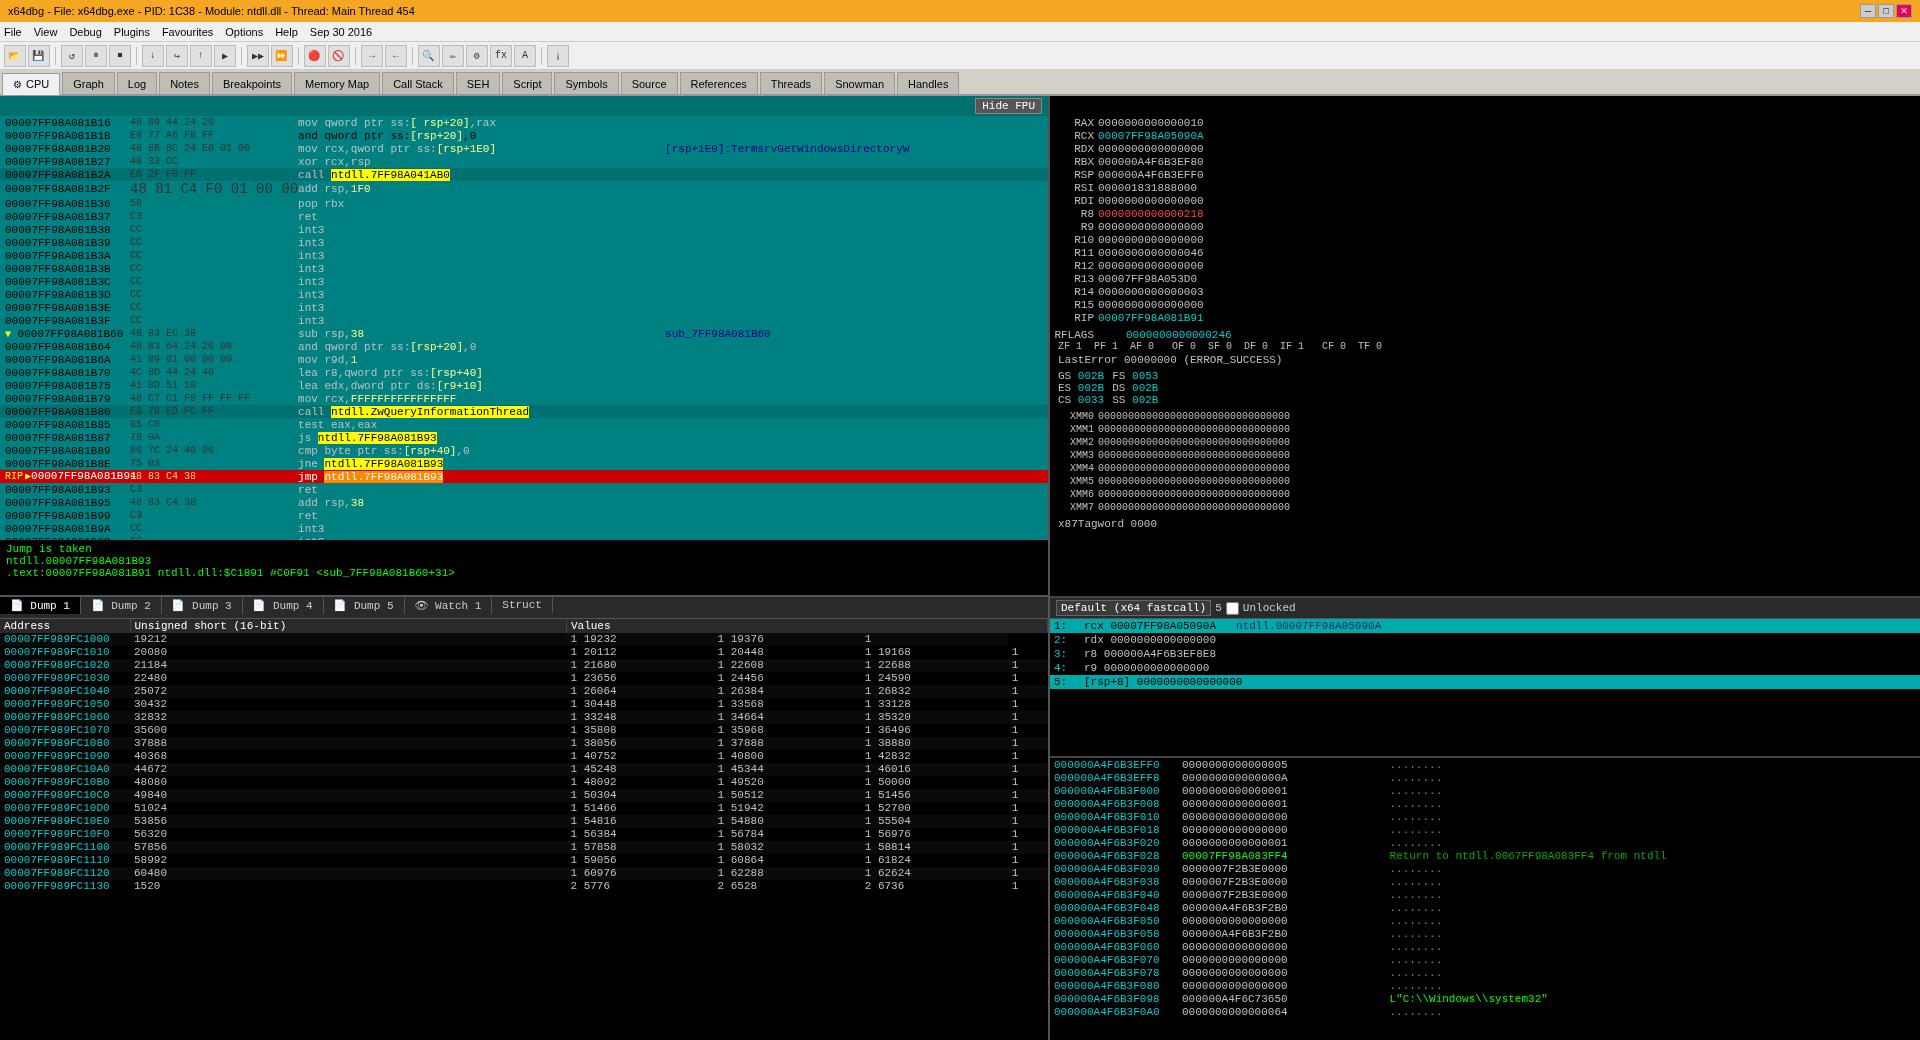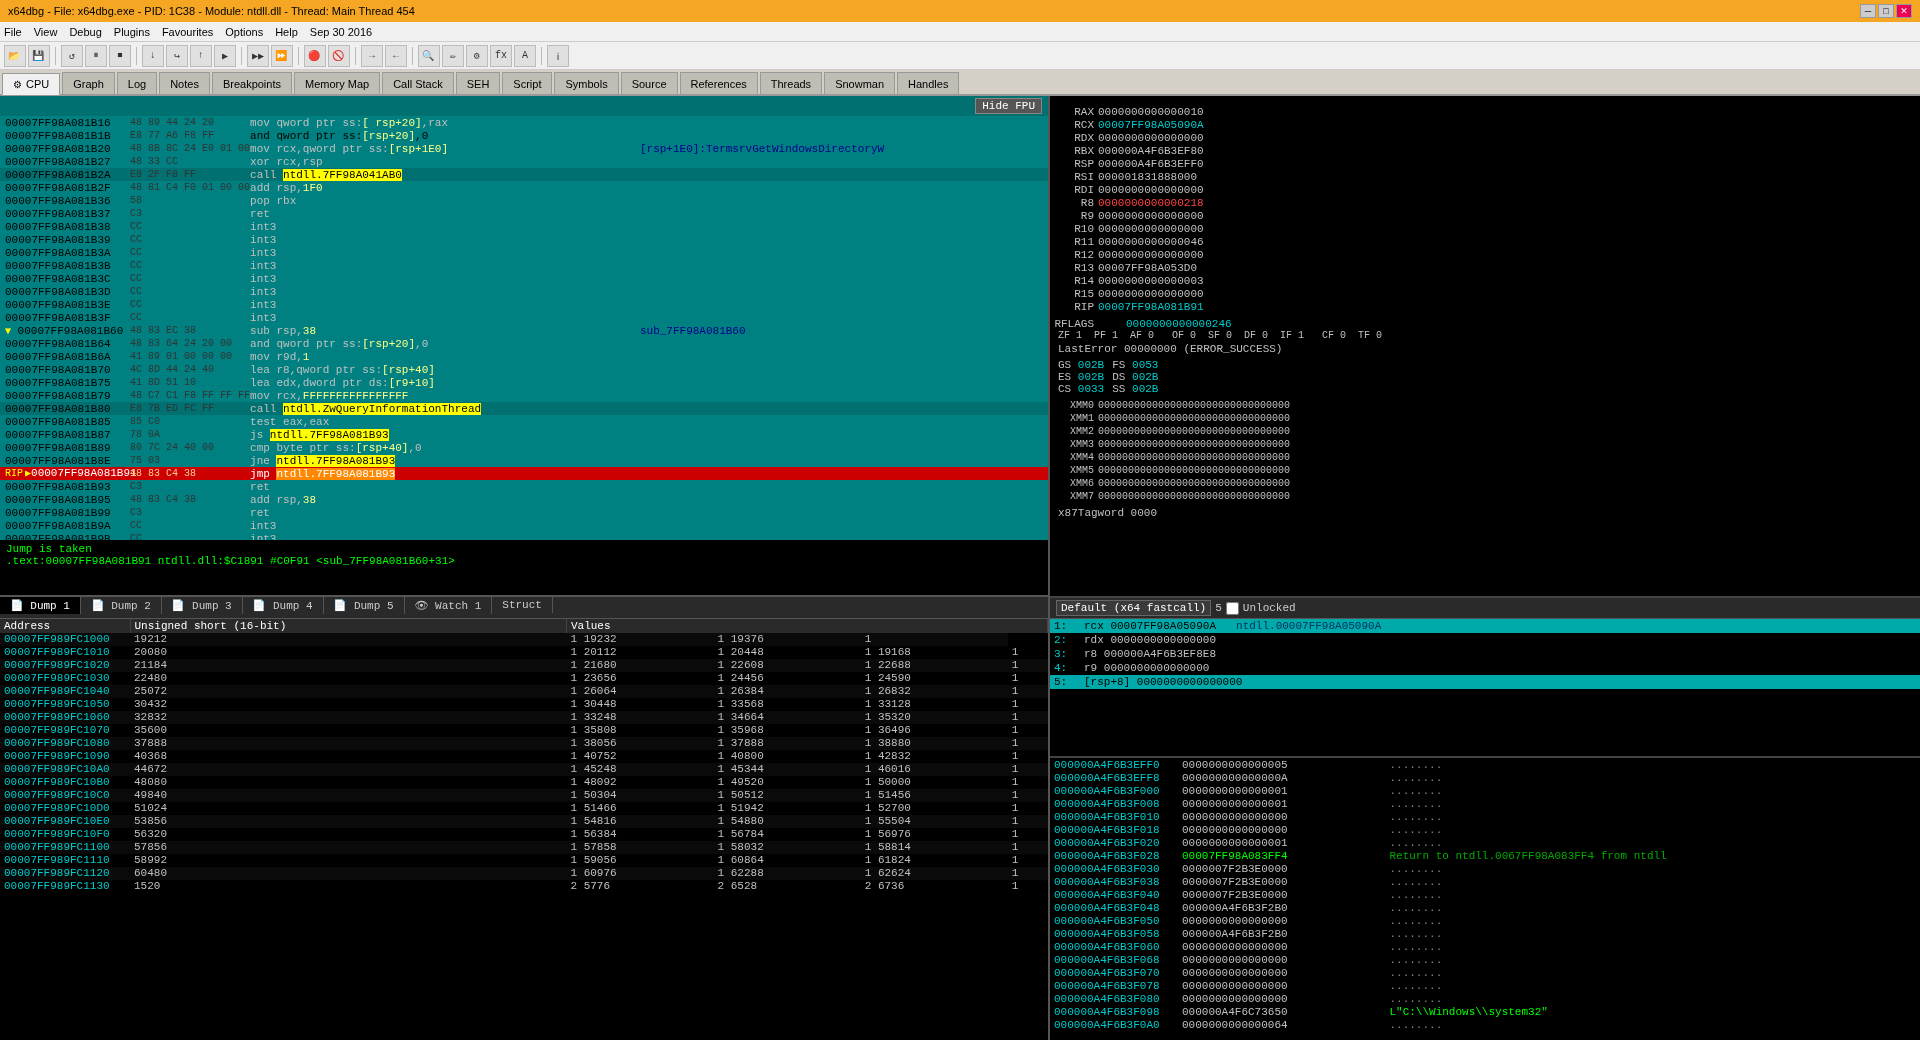--- a/index.html
+++ b/index.html
@@ -405,21 +405,21 @@
               <td class="col-comment"></td>
             </tr>
         <tr class="disasm-row" style="background:#007070">
               <td class="col-addr" style="color:#000">00007FF98A081B2A</td>
               <td class="col-bytes" style="color:#333;font-size:10px">E8 2F F8 FF</td>
               <td class="col-instr">call <span style="background:#ffff00;color:#000">ntdll.7FF98A041AB0</span></td>
               <td class="col-comment"></td>
             </tr>
         <tr class="disasm-row normal">
               <td class="col-addr" style="color:#000">00007FF98A081B2F</td>
-              <td class="col-bytes" style="color:#333;font-size:10px">48 81 C4 F0 01 00 00</td>
+              <td class="col-bytes" style="color:#333;font-size:14px">48 81 C4 F0 01 00 00</td>
               <td class="col-instr">add rsp,<span style="color:#ff8">1F0</span></td>
               <td class="col-comment"></td>
             </tr>
         <tr class="disasm-row normal">
               <td class="col-addr" style="color:#000">00007FF98A081B36</td>
               <td class="col-bytes" style="color:#333;font-size:10px">58</td>
               <td class="col-instr">pop rbx</td>
               <td class="col-comment"></td>
             </tr>
         <tr class="disasm-row normal">
@@ -584,20 +584,21 @@
               <td class="col-instr">int3</td>
               <td class="col-comment"></td>
             </tr>
 
       </tbody>
         </table>
     </div>
 
     <div id="log-area" style="height:55px; background:#000; color:#00ff00; font-size:11px; padding:3px 6px; font-family:'Courier New',monospace;">
       <div>Jump is taken</div>
+      <div>ntdll.00007FF98A081B93</div>
       <div>.text:00007FF98A081B91 ntdll.dll:$C1891 #C0F91 &lt;sub_7FF98A081B60+31&gt;</div>
     </div>
 
     <div id="bottom-panel" style="flex:1; display:flex; flex-direction:column; background:#000; border-top:2px solid #555;">
       <div id="bottom-tabs" style="display:flex; background:#2a2a2a; border-bottom:1px solid #555; height:22px; align-items:flex-start;">
         <div class="bottom-tab active">📄 Dump 1</div>
         <div class="bottom-tab">📄 Dump 2</div>
         <div class="bottom-tab">📄 Dump 3</div>
         <div class="bottom-tab">📄 Dump 4</div>
         <div class="bottom-tab">📄 Dump 5</div>
@@ -773,21 +774,21 @@
               </tr>
         </tbody>
           </table>
       </div>
     </div>
 
   </div>
 
   <div id="right-panel" style="flex:1; background:#000; display:flex; flex-direction:column; overflow:hidden;">
 
-    <div id="reg-view" style="height:500px; overflow:hidden; padding:9px 4px; background:#000;">
+    <div id="reg-view" style="height:500px; overflow:hidden; padding:20px 4px; background:#000;">
       <div style="display:flex; flex-direction:column; font-size:11px; font-family:'Courier New',monospace;">
         <div class="reg-row">
             <span class="reg-name">RAX</span>
             <span class="reg-val">0000000000000010</span>
           </div>
         <div class="reg-row">
             <span class="reg-name">RCX</span>
             <span class="reg-val cyan">00007FF98A05090A</span>
           </div>
         <div class="reg-row">
@@ -1004,25 +1005,20 @@
               <td class="mem-addr">000000A4F6B3F058</td>
               <td class="mem-bytes">000000A4F6B3F2B0</td>
               <td class="mem-ascii" style="color:#888">........</td>
             </tr>
         <tr class="mem-row">
               <td class="mem-addr">000000A4F6B3F060</td>
               <td class="mem-bytes">0000000000000000</td>
               <td class="mem-ascii" style="color:#888">........</td>
             </tr>
         <tr class="mem-row">
-              <td class="mem-addr">000000A4F6B3F068</td>
-              <td class="mem-bytes">0000000000000000</td>
-              <td class="mem-ascii" style="color:#888">........</td>
-            </tr>
-        <tr class="mem-row">
               <td class="mem-addr">000000A4F6B3F070</td>
               <td class="mem-bytes">0000000000000000</td>
               <td class="mem-ascii" style="color:#888">........</td>
             </tr>
         <tr class="mem-row">
               <td class="mem-addr">000000A4F6B3F078</td>
               <td class="mem-bytes">0000000000000000</td>
               <td class="mem-ascii" style="color:#888">........</td>
             </tr>
         <tr class="mem-row">

